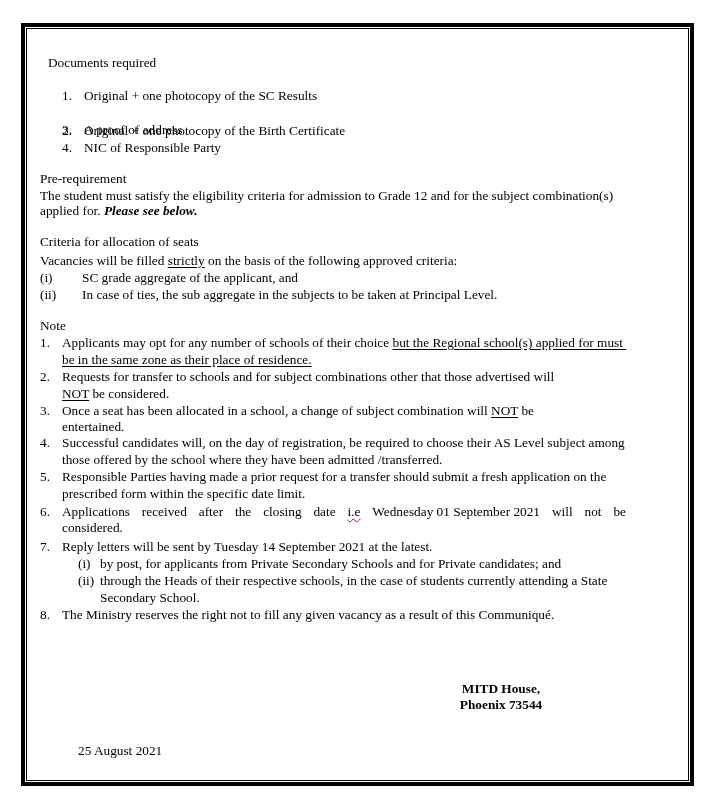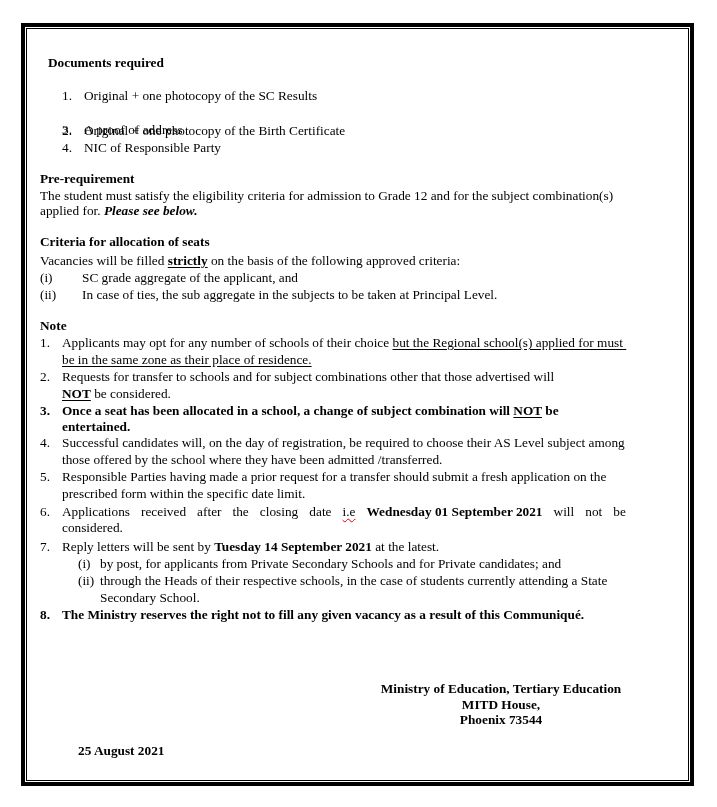--- a/index.html
+++ b/index.html
@@ -10,21 +10,21 @@
     }
     .frame {
       position: absolute; left: 21px; top: 23px; width: 673px; height: 763px;
       box-sizing: border-box; border: 4px solid #000;
     }
     .frame-inner {
       position: absolute; left: 1px; top: 1px; right: 1px; bottom: 1px;
       border: 1px solid #000;
     }
     .abs { position: absolute; white-space: nowrap; }
-    .b { font-weight: bold; }
+    .b { font-weight: normal; }
     .u { text-decoration: underline; text-underline-offset: 2px; }
     .bi { font-weight: bold; font-style: italic; }
     .spell { text-decoration: underline wavy #d00; text-underline-offset: 2px; text-decoration-thickness: 1px; }
     .num { display: inline-block; width: 22px; }
     .roman { display: inline-block; width: 42px; }
     .sub-roman { display: inline-block; width: 22px; }
     .line { position: absolute; white-space: nowrap; }
     .justify-line { position: absolute; white-space: nowrap; display: flex; justify-content: space-between; }
     .sig { position: absolute; left: 340px; width: 322px; text-align: center; font-weight: bold; line-height: 15.5px; }
   </style>
@@ -86,18 +86,17 @@
 <div class="line" style="left:62px; top:520px;">considered.</div>
 
 <div class="line" style="left:40px; top:539px;"><span class="num">7.</span><span>Reply letters will be sent by </span><span class="b">Tuesday 14 September 2021</span><span> at the latest.</span></div>
 <div class="line" style="left:78px; top:556px;"><span class="sub-roman">(i)</span><span>by post, for applicants from Private Secondary Schools and for Private candidates; and</span></div>
 <div class="line" style="left:78px; top:573px;"><span class="sub-roman">(ii)</span><span>through the Heads of their respective schools, in the case of students currently attending a State</span></div>
 <div class="line" style="left:100px; top:590px;">Secondary School.</div>
 
 <div class="line b" style="left:40px; top:607px;"><span class="num">8.</span><span>The Ministry reserves the right not to fill any given vacancy as a result of this Communiqué.</span></div>
 
 <div class="sig" style="top:681px;">
-  <div>Ministry of Education, Tertiary Education</div>
   <div>MITD House,</div>
   <div>Phoenix 73544</div>
 </div>
 
 <div class="abs b" style="left:78px; top:743px;">25 August 2021</div>
 
 </body></html>

